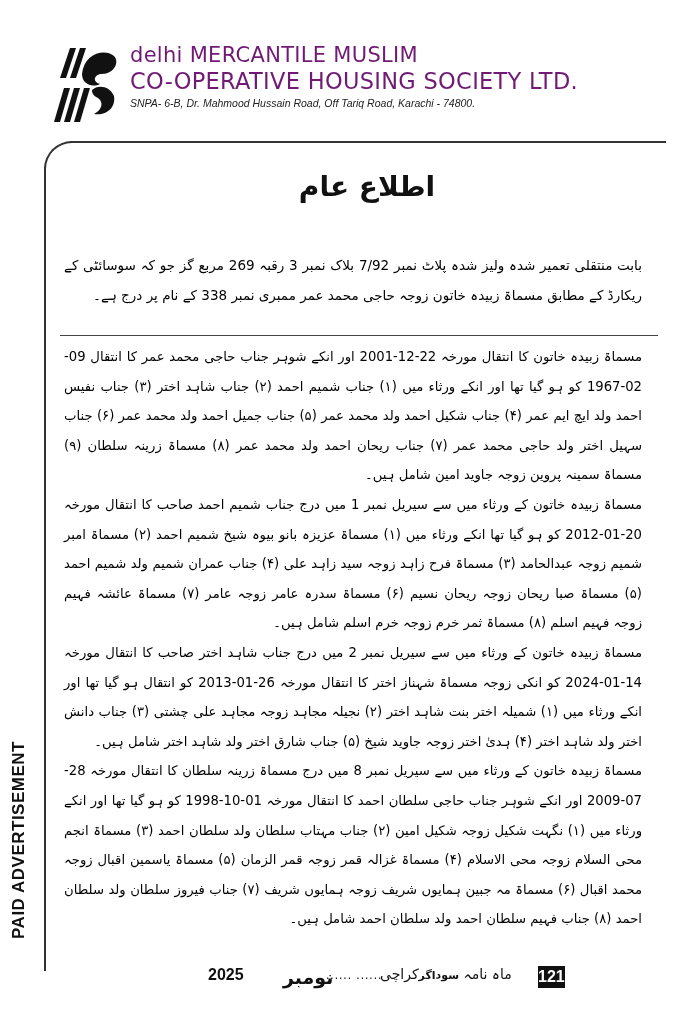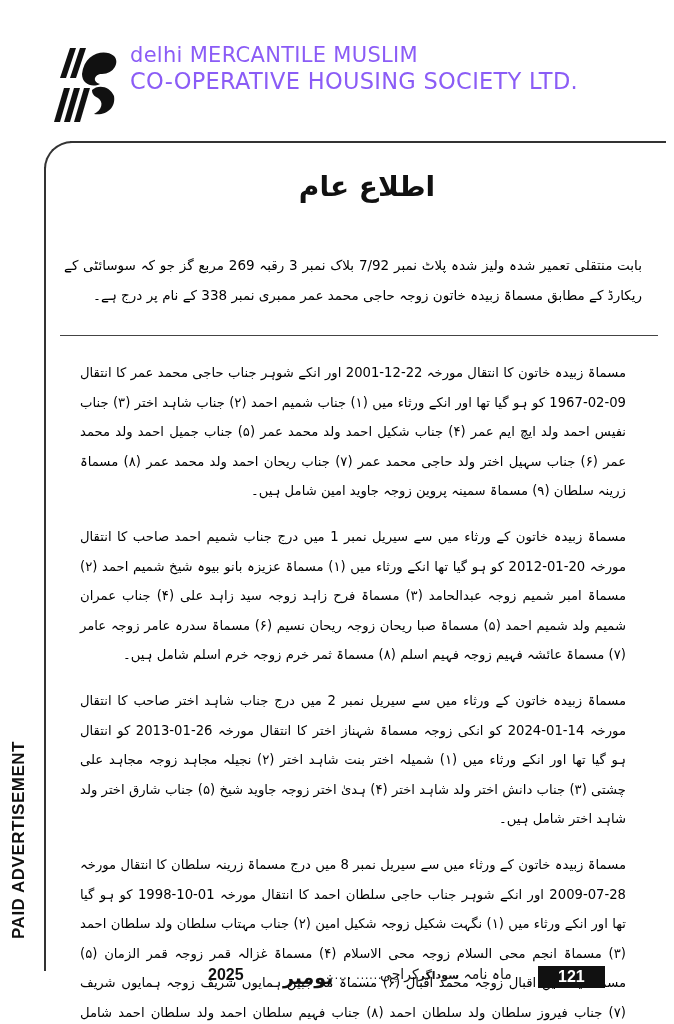--- a/index.html
+++ b/index.html
@@ -1,58 +1,59 @@
 <!DOCTYPE html>
 <html><head>
 <meta charset="utf-8">
 <style>
   html, body { margin:0; padding:0; background:#ffffff; }
   body { width:674px; height:1024px; position:relative; overflow:hidden; color:#1a1a1a; font-family:"DejaVu Sans", sans-serif; }
   .header { position:absolute; left:52px; top:36px; width:600px; height:90px; }
   .logo { position:absolute; left:0; top:8px; width:68px; height:80px; }
-  .org-name { position:absolute; left:78px; top:6px; font-family:"DejaVu Sans", sans-serif; font-size:21px; letter-spacing:0.3px; line-height:26px; color:#8b5cf6; white-space:nowrap; }
+  .org-name { position:absolute; left:78px; top:6px; font-family:"DejaVu Sans", sans-serif; font-size:21px; letter-spacing:0.3px; line-height:26px; color:#701a75; white-space:nowrap; }
   .org-name .l2 { font-size:22.5px; }
   .address { position:absolute; left:78px; top:60px; font-family:"Liberation Sans", sans-serif; font-style:italic; font-size:10.5px; line-height:14px; color:#222; white-space:nowrap; }
   .frame { position:absolute; left:44px; top:141px; width:622px; height:830px; pointer-events:none; }
   .frame-top { position:absolute; left:26px; top:0; right:0; height:0; border-top:2px solid #333; }
   .frame-left { position:absolute; left:0; top:26px; bottom:0; width:0; border-left:2px solid #333; }
   .frame-corner { position:absolute; left:0; top:0; width:28px; height:28px; border-top:2px solid #333; border-left:2px solid #333; border-top-left-radius:28px; box-sizing:border-box; }
   .title { position:absolute; left:0; width:674px; top:170px; text-align:center; font-family:"DejaVu Sans", sans-serif; font-weight:bold; font-size:28px; color:#111; direction:rtl;padding-left:30px; }
   .urdu { font-family:"DejaVu Sans", sans-serif; direction:rtl; text-align:justify; color:#000000; }
   .subject { position:absolute; left:64px; width:578px; top:250px; font-size:13.5px; line-height:30px; }
   .rule { position:absolute; left:60px; width:598px; top:335px; height:0; border-top:1.5px solid #444; }
   .body-text { position:absolute; left:64px; width:578px; top:342px; font-size:13.2px; line-height:29.6px; }
-  .body-text p { margin:16px; }
+  .body-text p { margin:0; }
   .side-label { position:absolute; left:-86px; top:830px; width:210px; transform:rotate(-90deg); font-family:"Liberation Sans", sans-serif; font-weight:bold; font-size:17px; letter-spacing:0.5px; color:#111; text-align:center; white-space:nowrap; }
   .footer { position:absolute; top:966px; left:200px; width:400px; height:26px; direction:ltr;margin-left:8px; }
   .f-year { position:absolute; left:0; top:0; font-family:"Liberation Sans", sans-serif; font-weight:bold; font-size:16px; color:#111; }
   .f-month { position:absolute; left:75px; top:0; font-family:"DejaVu Sans", sans-serif; font-weight:bold; font-size:19px; color:#111; direction:rtl; }
   .f-dots { position:absolute; left:118px; top:2px; font-family:"Liberation Sans", sans-serif; font-size:12px; color:#111; letter-spacing:1px; }
   .f-mag { position:absolute; left:172px; top:0; font-family:"DejaVu Sans", sans-serif; font-size:14px; color:#111; direction:rtl; white-space:nowrap; }
   .f-mag b { font-weight:bold; font-size:11px; }
-  .f-page { position:absolute; left:330px; top:0; background:#111; color:#fff; font-family:"Liberation Sans", sans-serif; font-weight:bold; font-size:16px; padding:1px 20px; line-height:20px; }
+  .f-page { position:absolute; left:330px; top:0; background:#111; color:#fff; font-family:"Liberation Sans", sans-serif; font-weight:bold; font-size:16px; padding:1px 0; line-height:20px; }
 </style>
 </head>
 <body>
 
 <div class="header">
   <svg class="logo" viewBox="0 0 68 80">
     <polygon points="8,34 18,4 24,4 14,34" fill="#111"></polygon>
     <polygon points="18,34 28,4 34,4 24,34" fill="#111"></polygon>
     <path d="M30,30 C32,10 52,4 62,12 C68,18 62,30 50,30 C42,30 40,38 48,40 C40,44 30,40 30,30 Z" fill="#111"></path>
     <polygon points="2,78 12,44 18,44 8,78" fill="#111"></polygon>
     <polygon points="12,78 22,44 28,44 18,78" fill="#111"></polygon>
     <polygon points="22,78 32,44 38,44 28,78" fill="#111"></polygon>
     <path d="M40,46 C46,40 58,42 62,52 C64,64 54,72 42,70 C50,66 52,58 46,54 C42,52 40,50 40,46 Z" fill="#111"></path>
   </svg>
   <div class="org-name">
     <div>delhi MERCANTILE MUSLIM</div>
     <div class="l2">CO-OPERATIVE HOUSING SOCIETY LTD.</div>
   </div>
   <div class="address">
+    <div>SNPA- 6-B, Dr. Mahmood Hussain Road, Off Tariq Road, Karachi - 74800.</div>
   </div>
 </div>
 
 <div class="frame">
   <div class="frame-corner"></div>
   <div class="frame-top"></div>
   <div class="frame-left"></div>
 </div>
 
 <div class="title">اطلاع عام</div>

